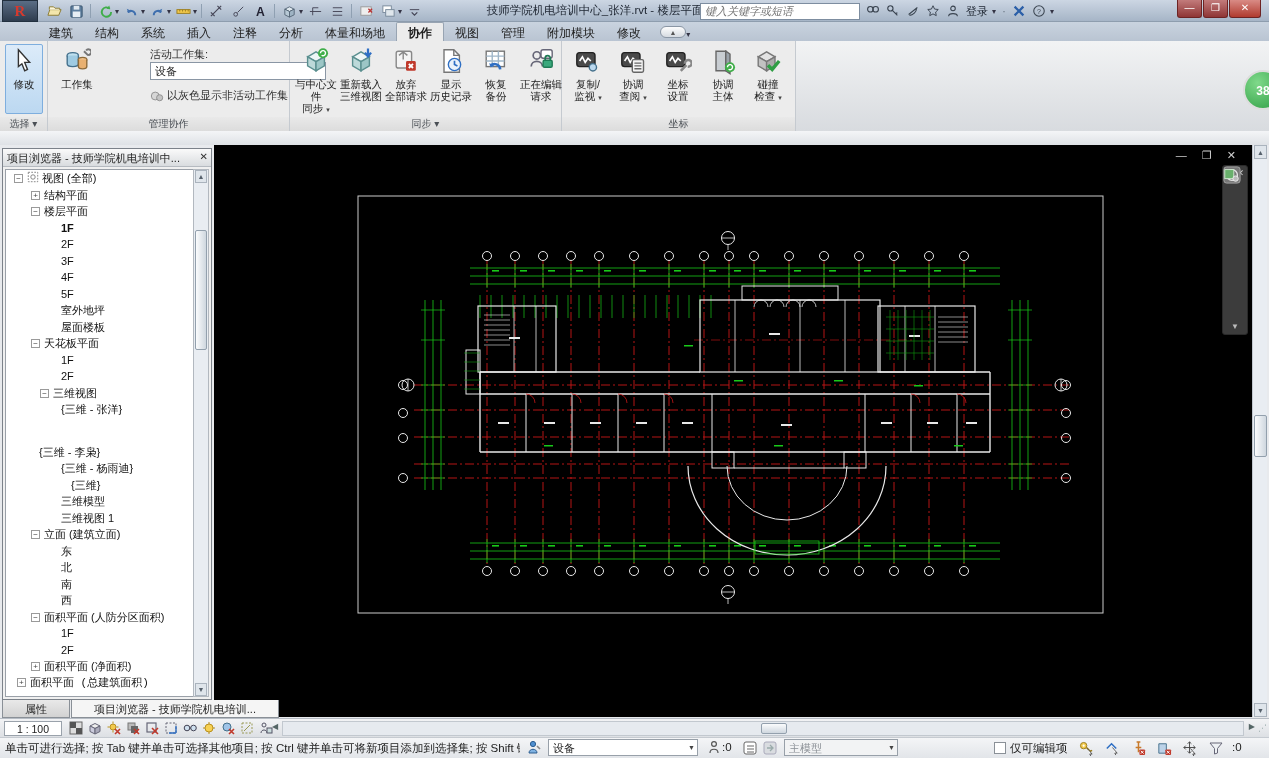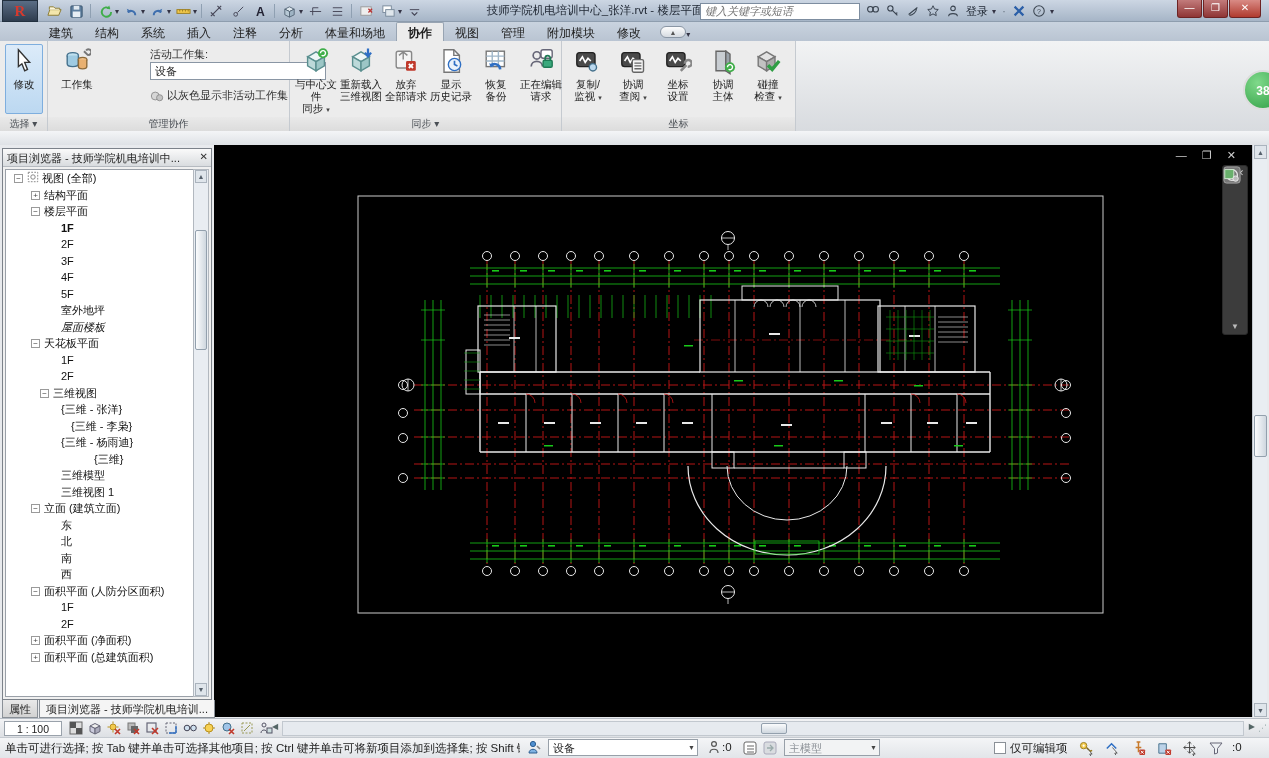--- a/index.html
+++ b/index.html
@@ -57,21 +57,21 @@
   
   .browser{position:absolute;left:2px;top:148px;width:210px;height:552px;background:#f0f0f0;border:1px solid #7c828a;z-index:10}
   .btitle{position:relative;height:18px;background:linear-gradient(#fafafa,#d9dcdf);border-bottom:1px solid #b5bac0;font-size:11px;padding:2px 4px;color:#222;white-space:nowrap;overflow:hidden}
   .btitle .bx{position:absolute;right:3px;top:2px;font-size:10px;color:#333}
   .tree{position:absolute;left:2px;top:20px;bottom:2px;width:190px;background:#fff;border:1px solid #9aa0a8;overflow:hidden}
   .trow{height:16.5px;line-height:16.5px;font-size:11px;white-space:nowrap;color:#111}
   .texp{display:inline-block;width:9px;height:9px;border:1px solid #9a9a9a;background:#fff;font-size:8px;line-height:7px;text-align:center;color:#444;vertical-align:1px;margin-right:4px}
   .bscroll{position:absolute;right:2px;top:20px;bottom:2px;width:16px;background:#e9edf2;border:1px solid #b2b8bf}
   .bthumb{position:absolute;left:1px;top:60px;width:12px;height:120px;background:linear-gradient(90deg,#fbfcfd,#cfd7df);border:1px solid #93a0ad;border-radius:2px}
   .btabs{position:absolute;left:2px;top:700px;height:18px;display:flex;z-index:11}
-  .btab{height:18px;padding:2px 6px;font-size:11px;background:linear-gradient(#e9e9e9,#d2d2d2);border:1px solid #8a9097;border-top:none;margin-right:1px;white-space:nowrap}
+  .btab{height:18px;padding:2px 22px;font-size:11px;background:linear-gradient(#e9e9e9,#d2d2d2);border:1px solid #8a9097;border-top:none;margin-right:1px;white-space:nowrap}
   .btab.active{background:#f5f5f5}
   
   .viewbar{position:absolute;left:0;top:718px;width:1269px;height:20px;background:linear-gradient(#f2f3f5,#dde0e4);border-top:1px solid #b6bcc4;border-bottom:1px solid #c6cbd1}
   .scalebox{position:absolute;left:4px;top:2px;width:58px;height:15px;border:1px solid #9aa2ab;background:#fff;font-size:10.5px;text-align:center;line-height:14px}
   .vcicons{position:absolute;left:68px;top:1px;display:flex;gap:3px}
   .vcicons svg{width:16px;height:16px}
   .hleft{position:absolute;left:272px;top:3px;font-size:8px;color:#566}
   .htrack{position:absolute;left:282px;top:2px;width:962px;height:15px;background:#e6eaef;border:1px solid #c2c8cf}
   .hthumb{position:absolute;left:478px;top:1px;width:26px;height:11px;background:linear-gradient(#fbfcfd,#cfd7df);border:1px solid #93a0ad;border-radius:2px}
   .hright{position:absolute;right:14px;top:3px;font-size:8px;color:#566}
@@ -675,41 +675,41 @@
           <circle cx="7" cy="7" r="2.6" fill="none" stroke="#777"></circle>
         </svg> <span>视图 (全部)</span></div>
       <div class="trow" style="padding-left: 25px;"><span class="texp">+</span><span>结构平面</span></div>
       <div class="trow" style="padding-left: 25px;"><span class="texp">−</span><span>楼层平面</span></div>
       <div class="trow" style="padding-left: 42px;"><span style="display: inline-block; width: 13px;"></span><span style="font-weight: bold;">1F</span></div>
       <div class="trow" style="padding-left: 42px;"><span style="display: inline-block; width: 13px;"></span><span>2F</span></div>
       <div class="trow" style="padding-left: 42px;"><span style="display: inline-block; width: 13px;"></span><span>3F</span></div>
       <div class="trow" style="padding-left: 42px;"><span style="display: inline-block; width: 13px;"></span><span>4F</span></div>
       <div class="trow" style="padding-left: 42px;"><span style="display: inline-block; width: 13px;"></span><span>5F</span></div>
       <div class="trow" style="padding-left: 42px;"><span style="display: inline-block; width: 13px;"></span><span>室外地坪</span></div>
-      <div class="trow" style="padding-left: 42px; font-style: italic;"><span style="display: inline-block; width: 13px;"></span><span>屋面楼板</span></div>
+      <div class="trow" style="padding-left: 42px;"><span style="display: inline-block; width: 13px;"></span><span>屋面楼板</span></div>
       <div class="trow" style="padding-left: 25px;"><span class="texp">−</span><span>天花板平面</span></div>
       <div class="trow" style="padding-left: 42px;"><span style="display: inline-block; width: 13px;"></span><span>1F</span></div>
       <div class="trow" style="padding-left: 42px;"><span style="display: inline-block; width: 13px;"></span><span>2F</span></div>
       <div class="trow" style="padding-left: 34px;"><span class="texp">−</span><span>三维视图</span></div>
       <div class="trow" style="padding-left: 42px;"><span style="display: inline-block; width: 13px;"></span><span>{三维 - 张洋}</span></div>
-      <div class="trow" style="padding-left: 52px;"><span style="display: inline-block; width: 13px;"></span><span>{三维 - 李枭}</span></div>
+      <div class="trow" style="padding-left: 20px; margin-top: 26px;"><span style="display: inline-block; width: 13px;"></span><span>{三维 - 李枭}</span></div>
       <div class="trow" style="padding-left: 42px;"><span style="display: inline-block; width: 13px;"></span><span>{三维 - 杨雨迪}</span></div>
-      <div class="trow" style="padding-left: 34px; margin-left: 41px;"><span style="display: inline-block; width: 13px;"></span><span>{三维}</span></div>
+      <div class="trow" style="padding-left: 52px;"><span style="display: inline-block; width: 13px;"></span><span>{三维}</span></div>
       <div class="trow" style="padding-left: 42px;"><span style="display: inline-block; width: 13px;"></span><span>三维模型</span></div>
       <div class="trow" style="padding-left: 42px;"><span style="display: inline-block; width: 13px;"></span><span>三维视图 1</span></div>
       <div class="trow" style="padding-left: 25px;"><span class="texp">−</span><span>立面 (建筑立面)</span></div>
       <div class="trow" style="padding-left: 42px;"><span style="display: inline-block; width: 13px;"></span><span>东</span></div>
       <div class="trow" style="padding-left: 42px;"><span style="display: inline-block; width: 13px;"></span><span>北</span></div>
       <div class="trow" style="padding-left: 42px;"><span style="display: inline-block; width: 13px;"></span><span>南</span></div>
       <div class="trow" style="padding-left: 42px;"><span style="display: inline-block; width: 13px;"></span><span>西</span></div>
       <div class="trow" style="padding-left: 25px;"><span class="texp">−</span><span>面积平面 (人防分区面积)</span></div>
       <div class="trow" style="padding-left: 42px;"><span style="display: inline-block; width: 13px;"></span><span>1F</span></div>
       <div class="trow" style="padding-left: 42px;"><span style="display: inline-block; width: 13px;"></span><span>2F</span></div>
       <div class="trow" style="padding-left: 25px;"><span class="texp">+</span><span>面积平面 (净面积)</span></div>
-      <div class="trow" style="padding-left: 25px;"><span class="texp">+</span><span>面积平面 (总建筑面积)</span></div>
+      <div class="trow" style="padding-left: 11px; font-family: Liberation Mono, monospace;"><span class="texp">+</span><span>面积平面 (总建筑面积)</span></div>
     </div>
   <div class="bscroll">
     <div class="arr" style="position:absolute;top:0;left:1px;width:12px;height:13px;background:#dfe5eb;border:1px solid #aab3bd;font-size:7px;text-align:center;line-height:12px;color:#55606b">▲</div>
     <div class="bthumb"></div>
     <div class="arr" style="position:absolute;bottom:0;left:1px;width:12px;height:13px;background:#dfe5eb;border:1px solid #aab3bd;font-size:7px;text-align:center;line-height:12px;color:#55606b">▼</div>
   </div>
 </div>
 <div class="btabs" id="btabs">
     <div class="btab">属性</div>
     <div class="btab active">项目浏览器 - 技师学院机电培训...</div>
@@ -793,21 +793,21 @@
   <span class="sico" style="left:742px"><svg viewBox="0 0 16 16">
         <rect x="2" y="2" width="12" height="12" rx="2" fill="#fff" stroke="#666"></rect>
         <line x1="5" y1="6" x2="12" y2="6" stroke="#666"></line>
         <line x1="5" y1="9" x2="12" y2="9" stroke="#666"></line>
         <line x1="5" y1="12" x2="12" y2="12" stroke="#666"></line>
       </svg></span>
   <span class="sico" style="left:762px"><svg viewBox="0 0 16 16">
         <rect x="2" y="2" width="12" height="12" rx="2" fill="#d9dce0" stroke="#aab"></rect>
         <path d="M5 8 h5 M8 5 l3 3 -3 3" stroke="#9aa" fill="none" stroke-width="1.3"></path>
       </svg></span>
-  <div class="scombo dis" style="left:784px;width:96px"><span>主模型</span><span class="arr">▼</span></div>
+  <div class="scombo dis" style="left:784px;width:114px"><span>主模型</span><span class="arr">▼</span></div>
   <div class="schk"></div>
   <div class="schklbl">仅可编辑项</div>
   <div id="sricons">
       <span class="sico" style="left: 1078px;"><svg viewBox="0 0 17 17">
           <circle cx="6" cy="6" r="3.4" fill="#f2c94c" stroke="#9b7d1e"></circle>
           <circle cx="6" cy="6" r="1.2" fill="#fff"></circle>
           <path d="M9 8 l4 4 2-1" stroke="#9b7d1e" stroke-width="1.6" fill="none"></path>
           <path d="M10 9 L15 15 L12.5 14.8 L13.5 17" fill="#fff" stroke="#333" stroke-width=".8"></path>
         </svg></span>
       <span class="sico" style="left: 1104px;"><svg viewBox="0 0 17 17">

